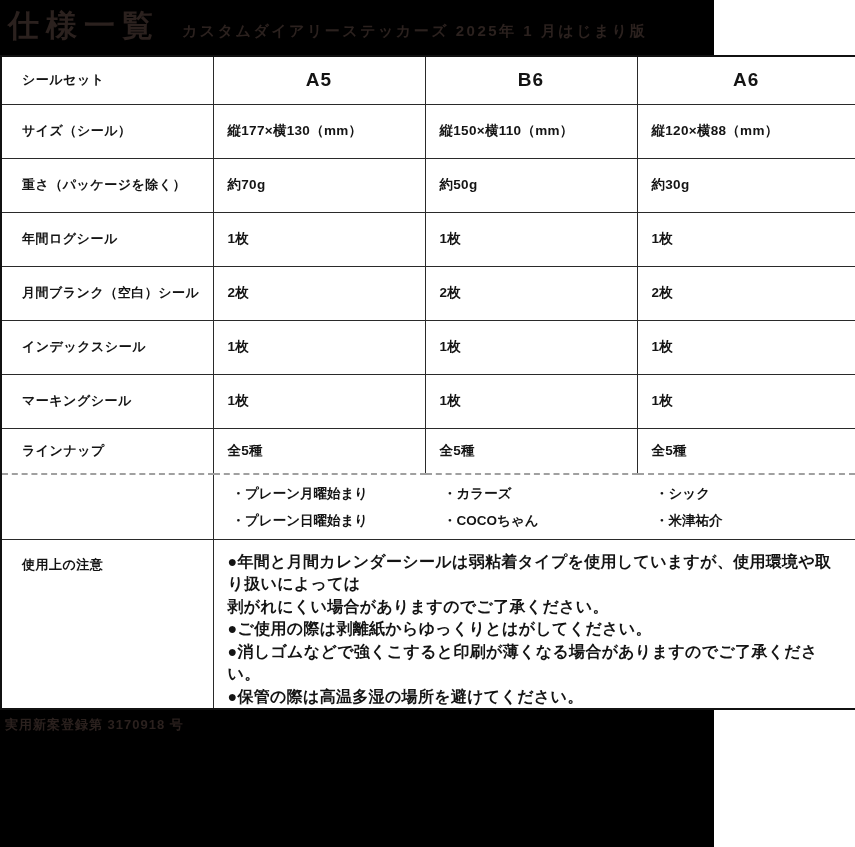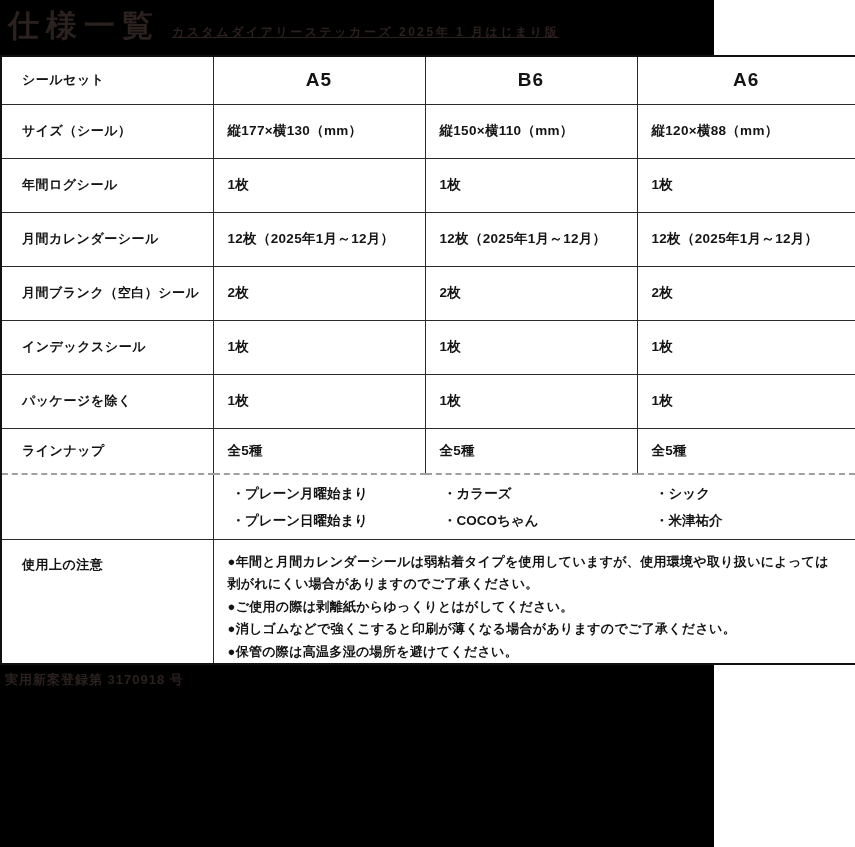--- a/index.html
+++ b/index.html
@@ -24,26 +24,25 @@
     flex: 0 0 auto;
   }
   .main-title {
     font-size: 31px;
     font-weight: bold;
     letter-spacing: 7px;
     line-height: 52px;
     white-space: nowrap;
   }
   .sub-title {
-    font-size: 12px;
+    font-size: 15px;
     font-weight: bold;
     letter-spacing: 2.5px;
-    margin-left: 12px;
+    margin-left: 22px;
     white-space: nowrap;
-    text-decoration: underline;
   }
 
   
   table.spec {
     width: 855px;
     table-layout: fixed;
     border-collapse: collapse;
     border: 2px solid #111111;
     flex: 0 0 auto;
   }
@@ -89,21 +88,21 @@
     margin-left: 32px;
   }
   tr.notes-row { height: 120px; margin-left: 8px; }
   tr.notes-row th.row-label {
     vertical-align: top;
     padding-top: 16px;
   }
   td.notes-cell {
     vertical-align: top;
     padding: 11px 18px 0 14px;
-    font-size: 13px;
+    font-size: 16px;
     line-height: 22.5px;
     letter-spacing: 0.3px;
   }
 
   
   .bottom-bar {
     flex: 1 1 auto;
     min-height: 27px;
     background: #000000;
     color: #2b211e;
@@ -138,45 +137,45 @@
         <th class="col-head">A6</th>
       </tr>
 
         <tr class="data-row">
           <th class="row-label">サイズ（シール）</th>
           <td class="value">縦177×横130（mm）</td>
           <td class="value">縦150×横110（mm）</td>
           <td class="value">縦120×横88（mm）</td>
         </tr>
         <tr class="data-row">
+          <th class="row-label">重さ（パッケージを除く）</th>
+          <td class="value">約70g</td>
+          <td class="value">約50g</td>
+          <td class="value">約30g</td>
+        </tr>
+        <tr class="data-row">
           <th class="row-label">年間ログシール</th>
           <td class="value">1枚</td>
           <td class="value">1枚</td>
           <td class="value">1枚</td>
-        </tr>
-        <tr class="data-row">
-          <th class="row-label">月間カレンダーシール</th>
-          <td class="value">12枚（2025年1月～12月）</td>
-          <td class="value">12枚（2025年1月～12月）</td>
-          <td class="value">12枚（2025年1月～12月）</td>
         </tr>
         <tr class="data-row">
           <th class="row-label">月間ブランク（空白）シール</th>
           <td class="value">2枚</td>
           <td class="value">2枚</td>
           <td class="value">2枚</td>
         </tr>
         <tr class="data-row">
           <th class="row-label">インデックスシール</th>
           <td class="value">1枚</td>
           <td class="value">1枚</td>
           <td class="value">1枚</td>
         </tr>
         <tr class="data-row">
-          <th class="row-label">パッケージを除く</th>
+          <th class="row-label">マーキングシール</th>
           <td class="value">1枚</td>
           <td class="value">1枚</td>
           <td class="value">1枚</td>
         </tr>
         <tr class="data-row lineup-row dashed-bottom">
           <th class="row-label">ラインナップ</th>
           <td class="value">全5種</td>
           <td class="value">全5種</td>
           <td class="value">全5種</td>
         </tr>

